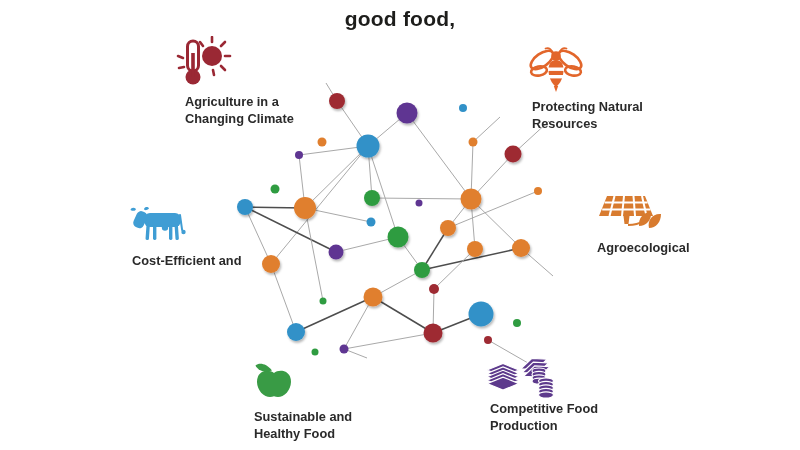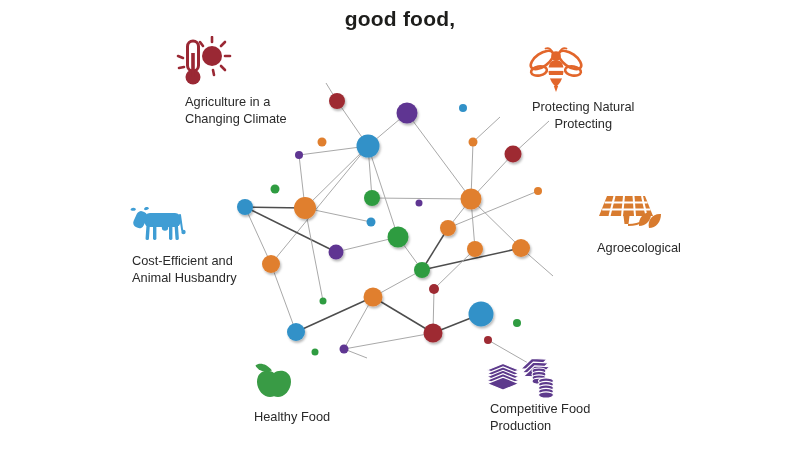--- a/index.html
+++ b/index.html
@@ -10,29 +10,29 @@
   }
   .stage{position:absolute;inset:0;width:800px;height:450px;}
   .title{
     position:absolute;top:7px;left:0;width:800px;text-align:center;
     font-size:21px;font-weight:bold;color:#1d1d1b;line-height:1.12;letter-spacing:.2px;
   }
   #net{position:absolute;left:0;top:0;width:800px;height:450px;}
   .topic{position:absolute;}
   .topic .icon{display:block;}
   .topic .label{
-    font-size:12.8px;font-weight:normal;color:#2a2a2a;line-height:1.3;
+    font-size:12.8px;font-weight:bold;color:#2a2a2a;line-height:1.3;
     white-space:nowrap;
   }
   
   #topic-climate{left:175px;top:36px;}
   #topic-climate .icon{margin-left:0px;}
   #topic-climate .label{margin-top:2px;margin-left:10px;}
   #topic-resources{left:527px;top:44px;}
-  #topic-resources .label{margin-top:3px;margin-left:5px;text-align:center;}
+  #topic-resources .label{margin-top:3px;margin-left:5px;}
   #topic-husbandry{left:127px;top:206px;}
   #topic-husbandry .label{margin-top:3px;margin-left:5px;}
   #topic-agroecology{left:583px;top:190px;margin-left:12px;}
   #topic-agroecology .label{margin-top:6px;margin-left:2px;}
   #topic-food{left:251px;top:360px;}
   #topic-food .label{margin-top:5px;margin-left:3px;}
   #topic-competitive{left:484px;top:348px;}
   #topic-competitive .label{margin-top:3px;margin-left:6px;}
   .edge-light{stroke:#a9a9a9;stroke-width:1;}
   .edge-dark{stroke:#4d4d4d;stroke-width:1.5;}
@@ -167,21 +167,21 @@
         <path d="M32,9 C34,5 37,3.5 39.5,4.5"></path>
       </g>
       <circle cx="29" cy="12" r="4.8" fill="currentColor"></circle>
       <path d="M29,16 C34.5,16 36.5,20.5 36.5,26 C36.5,33 33.5,39.5 29,43 C24.5,39.5 21.5,33 21.5,26 C21.5,20.5 23.5,16 29,16 Z" fill="currentColor"></path>
       <rect x="21" y="23.5" width="16" height="3.4" fill="#ffffff"></rect>
       <rect x="21.5" y="31" width="15" height="3.4" fill="#ffffff"></rect>
       <path d="M26.8,42 L31.2,42 L29,48 Z" fill="currentColor"></path>
     </svg>
     <div class="label">
         <div>Protecting Natural</div>
-        <div>Protecting</div>
+        <div>Resources</div>
       </div>
   </div>
 
   <div class="topic" id="topic-husbandry" style="color: rgb(63, 157, 212);">
     <svg class="icon" width="66" height="44" viewBox="0 0 66 44">
       <g fill="currentColor">
         <rect x="17" y="7" width="37" height="14" rx="6"></rect>
         <rect x="8" y="5" width="11" height="17" rx="4.5" transform="rotate(24 13 13)"></rect>
         <path d="M9,3 C7,1 4,1.5 3.5,4 C6,5.5 8.5,5 9,3 Z"></path>
         <path d="M17,3 C18,0.5 21,0.5 22,2.5 C20,4.5 17.5,4.8 17,3 Z"></path>
@@ -189,21 +189,20 @@
         <rect x="26" y="19" width="3.4" height="15" rx="1.4"></rect>
         <rect x="42" y="19" width="3.4" height="15" rx="1.4"></rect>
         <rect x="48" y="18" width="3.4" height="16" rx="1.4" transform="rotate(-4 50 26)"></rect>
         <rect x="53" y="8" width="2" height="17" rx="1" transform="rotate(-8 54 16)"></rect>
         <circle cx="56.5" cy="26" r="2.2"></circle>
         <circle cx="38" cy="21.5" r="3.2"></circle>
       </g>
     </svg>
     <div class="label">
         <div>Cost-Efficient and</div>
-        <div>Animal Husbandry</div>
       </div>
   </div>
 
   <div class="topic" id="topic-agroecology" style="color: rgb(216, 123, 47);">
     <svg class="icon" width="68" height="44" viewBox="0 0 68 44">
       <polygon points="12,6 50,6 58,26 4,26" fill="currentColor"></polygon>
       <g stroke="#ffffff" stroke-width="2">
         <line x1="9.6" y1="12.5" x2="52.6" y2="12.5"></line>
         <line x1="7.2" y1="19.5" x2="55.6" y2="19.5"></line>
         <line x1="19.5" y1="6" x2="14.5" y2="26"></line>
@@ -220,20 +219,21 @@
         <div>Agroecological</div>
       </div>
   </div>
 
   <div class="topic" id="topic-food" style="color: rgb(57, 155, 69);">
     <svg class="icon" width="46" height="44" viewBox="0 0 46 44">
       <path d="M23,13 C19,9.5 10,9.5 7,16.5 C4,23.5 8,33 14.5,36 C17.5,37.4 20.5,37.3 23,36.2 C25.5,37.3 28.5,37.4 31.5,36 C38,33 42,23.5 39,16.5 C36,9.5 27,9.5 23,13 Z" fill="currentColor"></path>
       <path d="M21,10.5 C15,3 8,2.5 4.5,5.5 C7,11 15,13 21,10.5 Z" fill="currentColor"></path>
     </svg>
     <div class="label">
+        <div>Sustainable and</div>
         <div>Healthy Food</div>
       </div>
   </div>
 
   <div class="topic" id="topic-competitive" style="color: rgb(93, 58, 140);">
     <svg class="icon" width="72" height="50" viewBox="0 0 72 50">
       <g fill="currentColor" stroke="#ffffff" stroke-width="1.2">
         <g transform="rotate(-20 50 16)">
           <path d="M36,16 L50,10 L64,16 L50,22 Z"></path>
           <path d="M36,20 L50,14 L64,20 L50,26 Z"></path>

